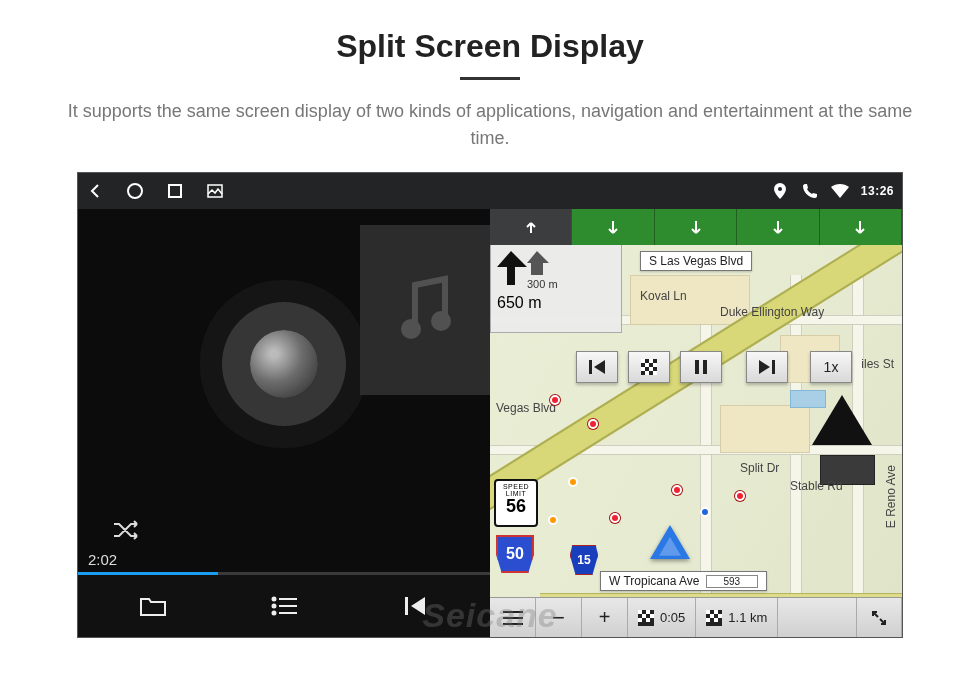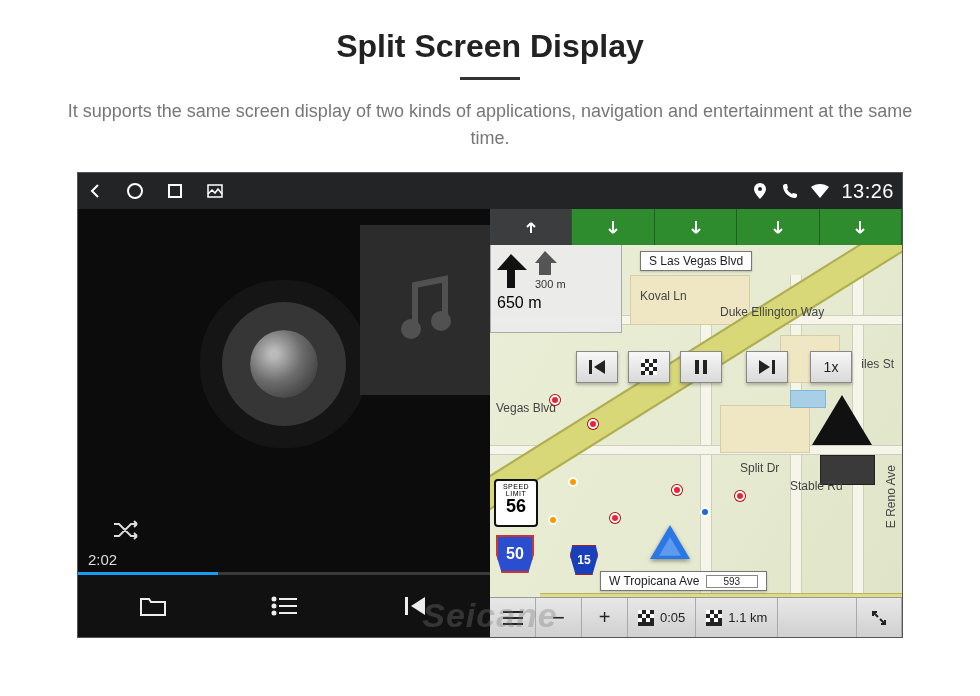--- a/index.html
+++ b/index.html
@@ -49,21 +49,21 @@
     background: #232425;
     color: #fff;
     display: flex;
     align-items: center;
     font-size: 15px;
     padding: 0 8px;
   }
   .status-left { display: flex; align-items: center; gap: 22px; }
   .status-right { margin-left: auto; display: flex; align-items: center; gap: 12px; }
   .nav-ico { width: 18px; height: 18px; display:inline-flex; align-items:center; justify-content:center; }
-  .clock { font-size: 20px; font-weight: 400; letter-spacing: .5px; text-align: right; }
+  .clock { font-size: 12px; font-weight: 700; letter-spacing: .5px; text-align: right; }
 
   
   .split { flex: 1; display: flex; }
   .pane-music {
     width: 412px;
     background: #0c0c0c;
     color: #fff;
     position: relative;
     display: flex;
     flex-direction: column;
@@ -201,21 +201,21 @@
   
   .instr {
     position:absolute; left:0; top:36px;
     width:132px; height:88px;
     background:rgba(235,235,235,.95);
     border:1px solid #aaa;
     border-top:none;
     padding:6px;
     font-size:12px;
   }
-  .instr-arrows { display:flex; gap:8px; align-items:center; }
+  .instr-arrows { display:flex; gap:0; align-items:flex-start; }
   .instr .d1 { font-size:16px; margin-top:4px; }
   .instr .d0 { font-size:11px; color:#333; }
 
   
   .map-btn {
     position:absolute;
     width:42px; height:32px;
     background:linear-gradient(#f7f7f7,#d9d9d9);
     border:1px solid #888;
     box-shadow:0 2px 3px rgba(0,0,0,.25);

